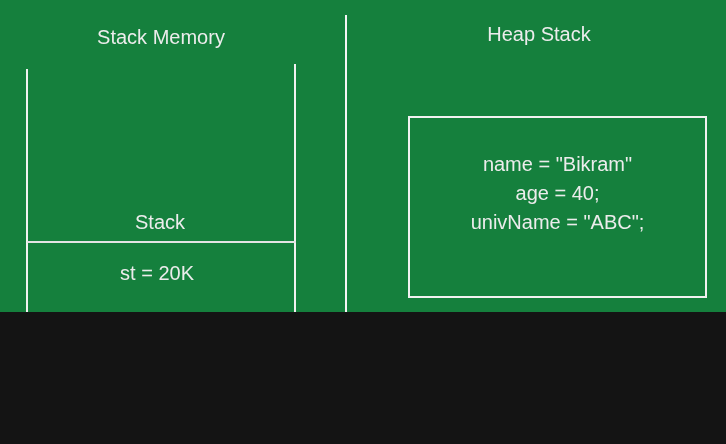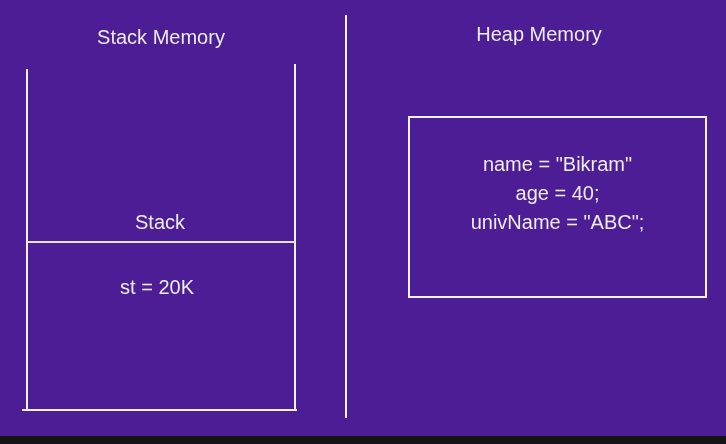--- a/index.html
+++ b/index.html
@@ -3,22 +3,22 @@
 <meta charset="utf-8">
 <style>
   html, body {
     margin: 0;
     padding: 0;
     background: #141414;
   }
   .canvas {
     position: relative;
     width: 726px;
-    height: 436px;
-    background: #4c1d95;
+    height: 312px;
+    background: #15803d;
     overflow: hidden;
     font-family: "Liberation Sans", "DejaVu Sans", sans-serif;
     color: #ececec;
   }
   .txt {
     position: absolute;
     transform: translateX(-50%);
     white-space: nowrap;
     font-size: 20px;
     line-height: 24px;
@@ -31,21 +31,21 @@
   .vline { width: 2px; }
   .hline { height: 2px; }
 
   
   .stack-title   { left: 161px; top: 25px; }
   .stack-wall-left  { left: 26px;  top: 69px;  height: 341px; }
   .stack-wall-right { left: 294px; top: 64px;  height: 346px; }
   .stack-frame-line { left: 27px;  top: 241px; width: 269px; background: #e4e4e4; }
   .stack-bottom     { left: 22px;  top: 409px; width: 275px; }
   .stack-main-label { left: 160px; top: 210px; }
-  .stack-frame-value{ left: 157px; top: 275px; }
+  .stack-frame-value{ left: 157px; top: 261px; }
 
   
   .section-divider { left: 345px; top: 15px; height: 403px; background: #f5f5f5; }
 
   
   .heap-title { left: 539px; top: 22px; }
   .heap-address {
     left: 544px; top: 79px;
     background: #1e1e1e;
     padding: 2px 8px;
@@ -79,21 +79,21 @@
   <div class="txt stack-main-label">Stack</div>
 
   <div class="hline stack-frame-line"></div>
 
   <div class="txt stack-frame-value">st = 20K</div>
 
   <div class="hline stack-bottom"></div>
 
   <div class="vline section-divider"></div>
 
-  <div class="txt heap-title">Heap Memory</div>
+  <div class="txt heap-title">Heap Stack</div>
 
 
   <div class="heap-box">
     <div class="heap-line">name = "Bikram"</div>
     <div class="heap-line">age = 40;</div>
     <div class="heap-line">univName = "ABC";</div>
   </div>
 
 </div>
 

